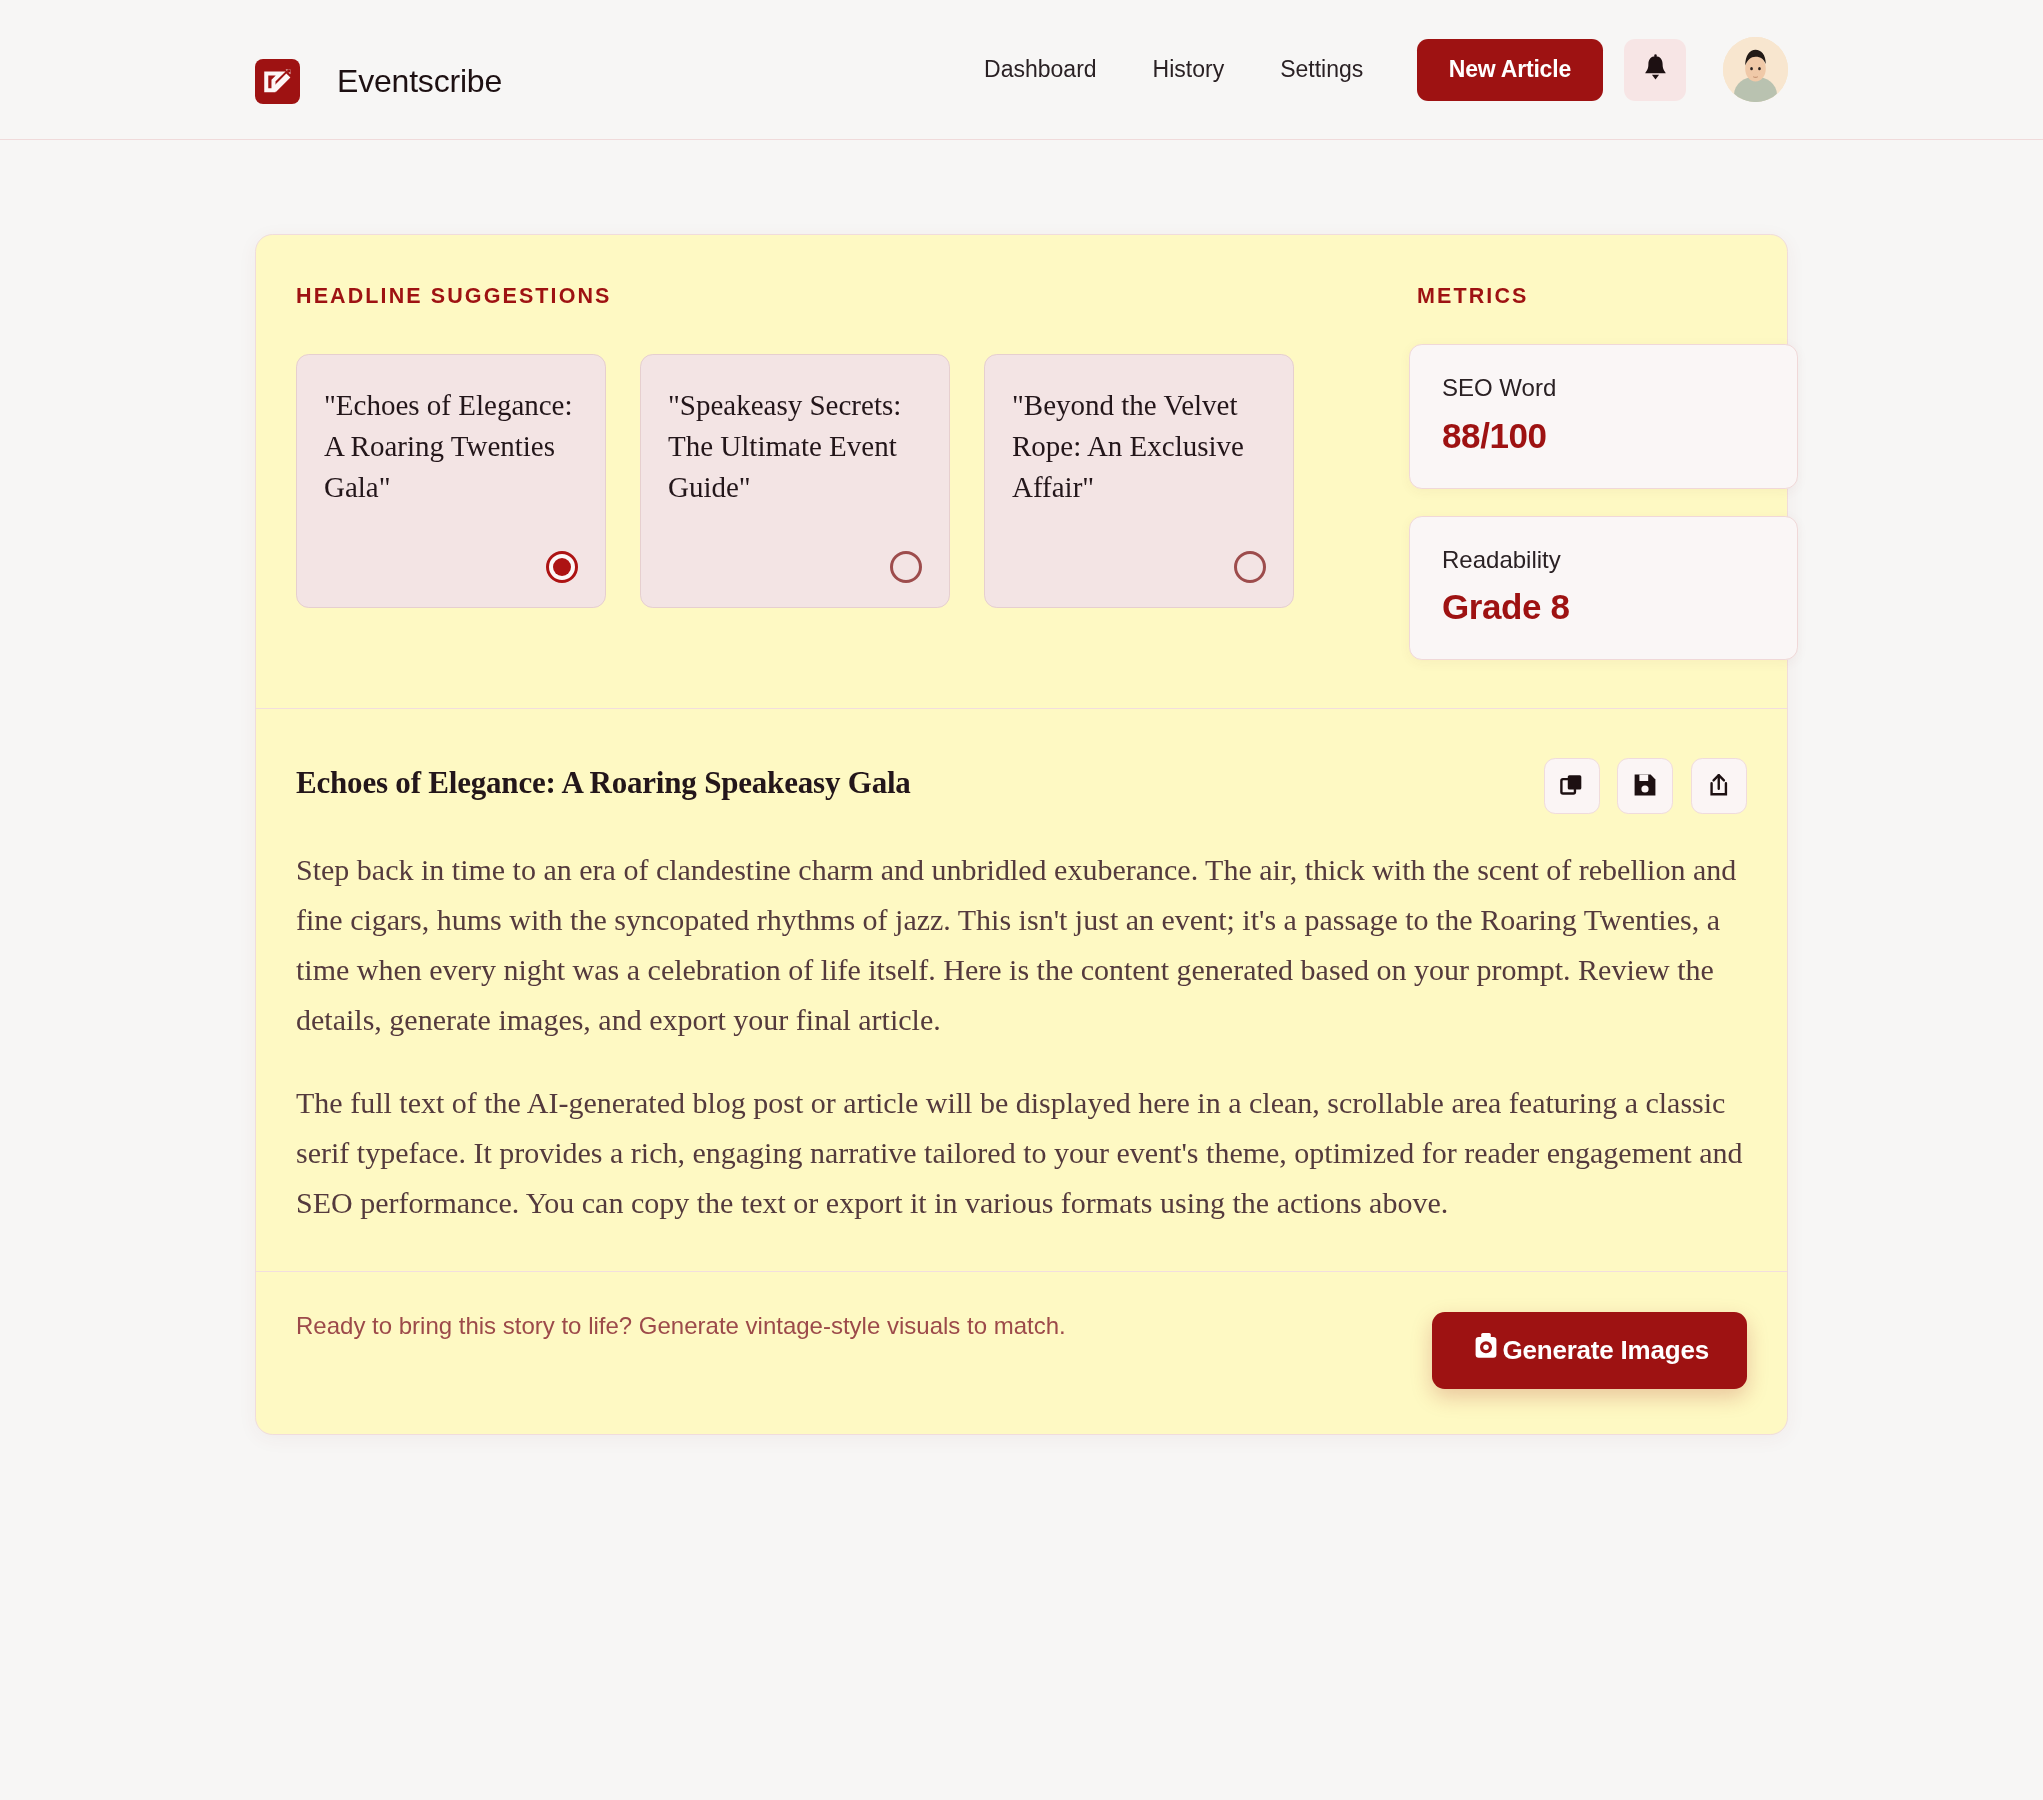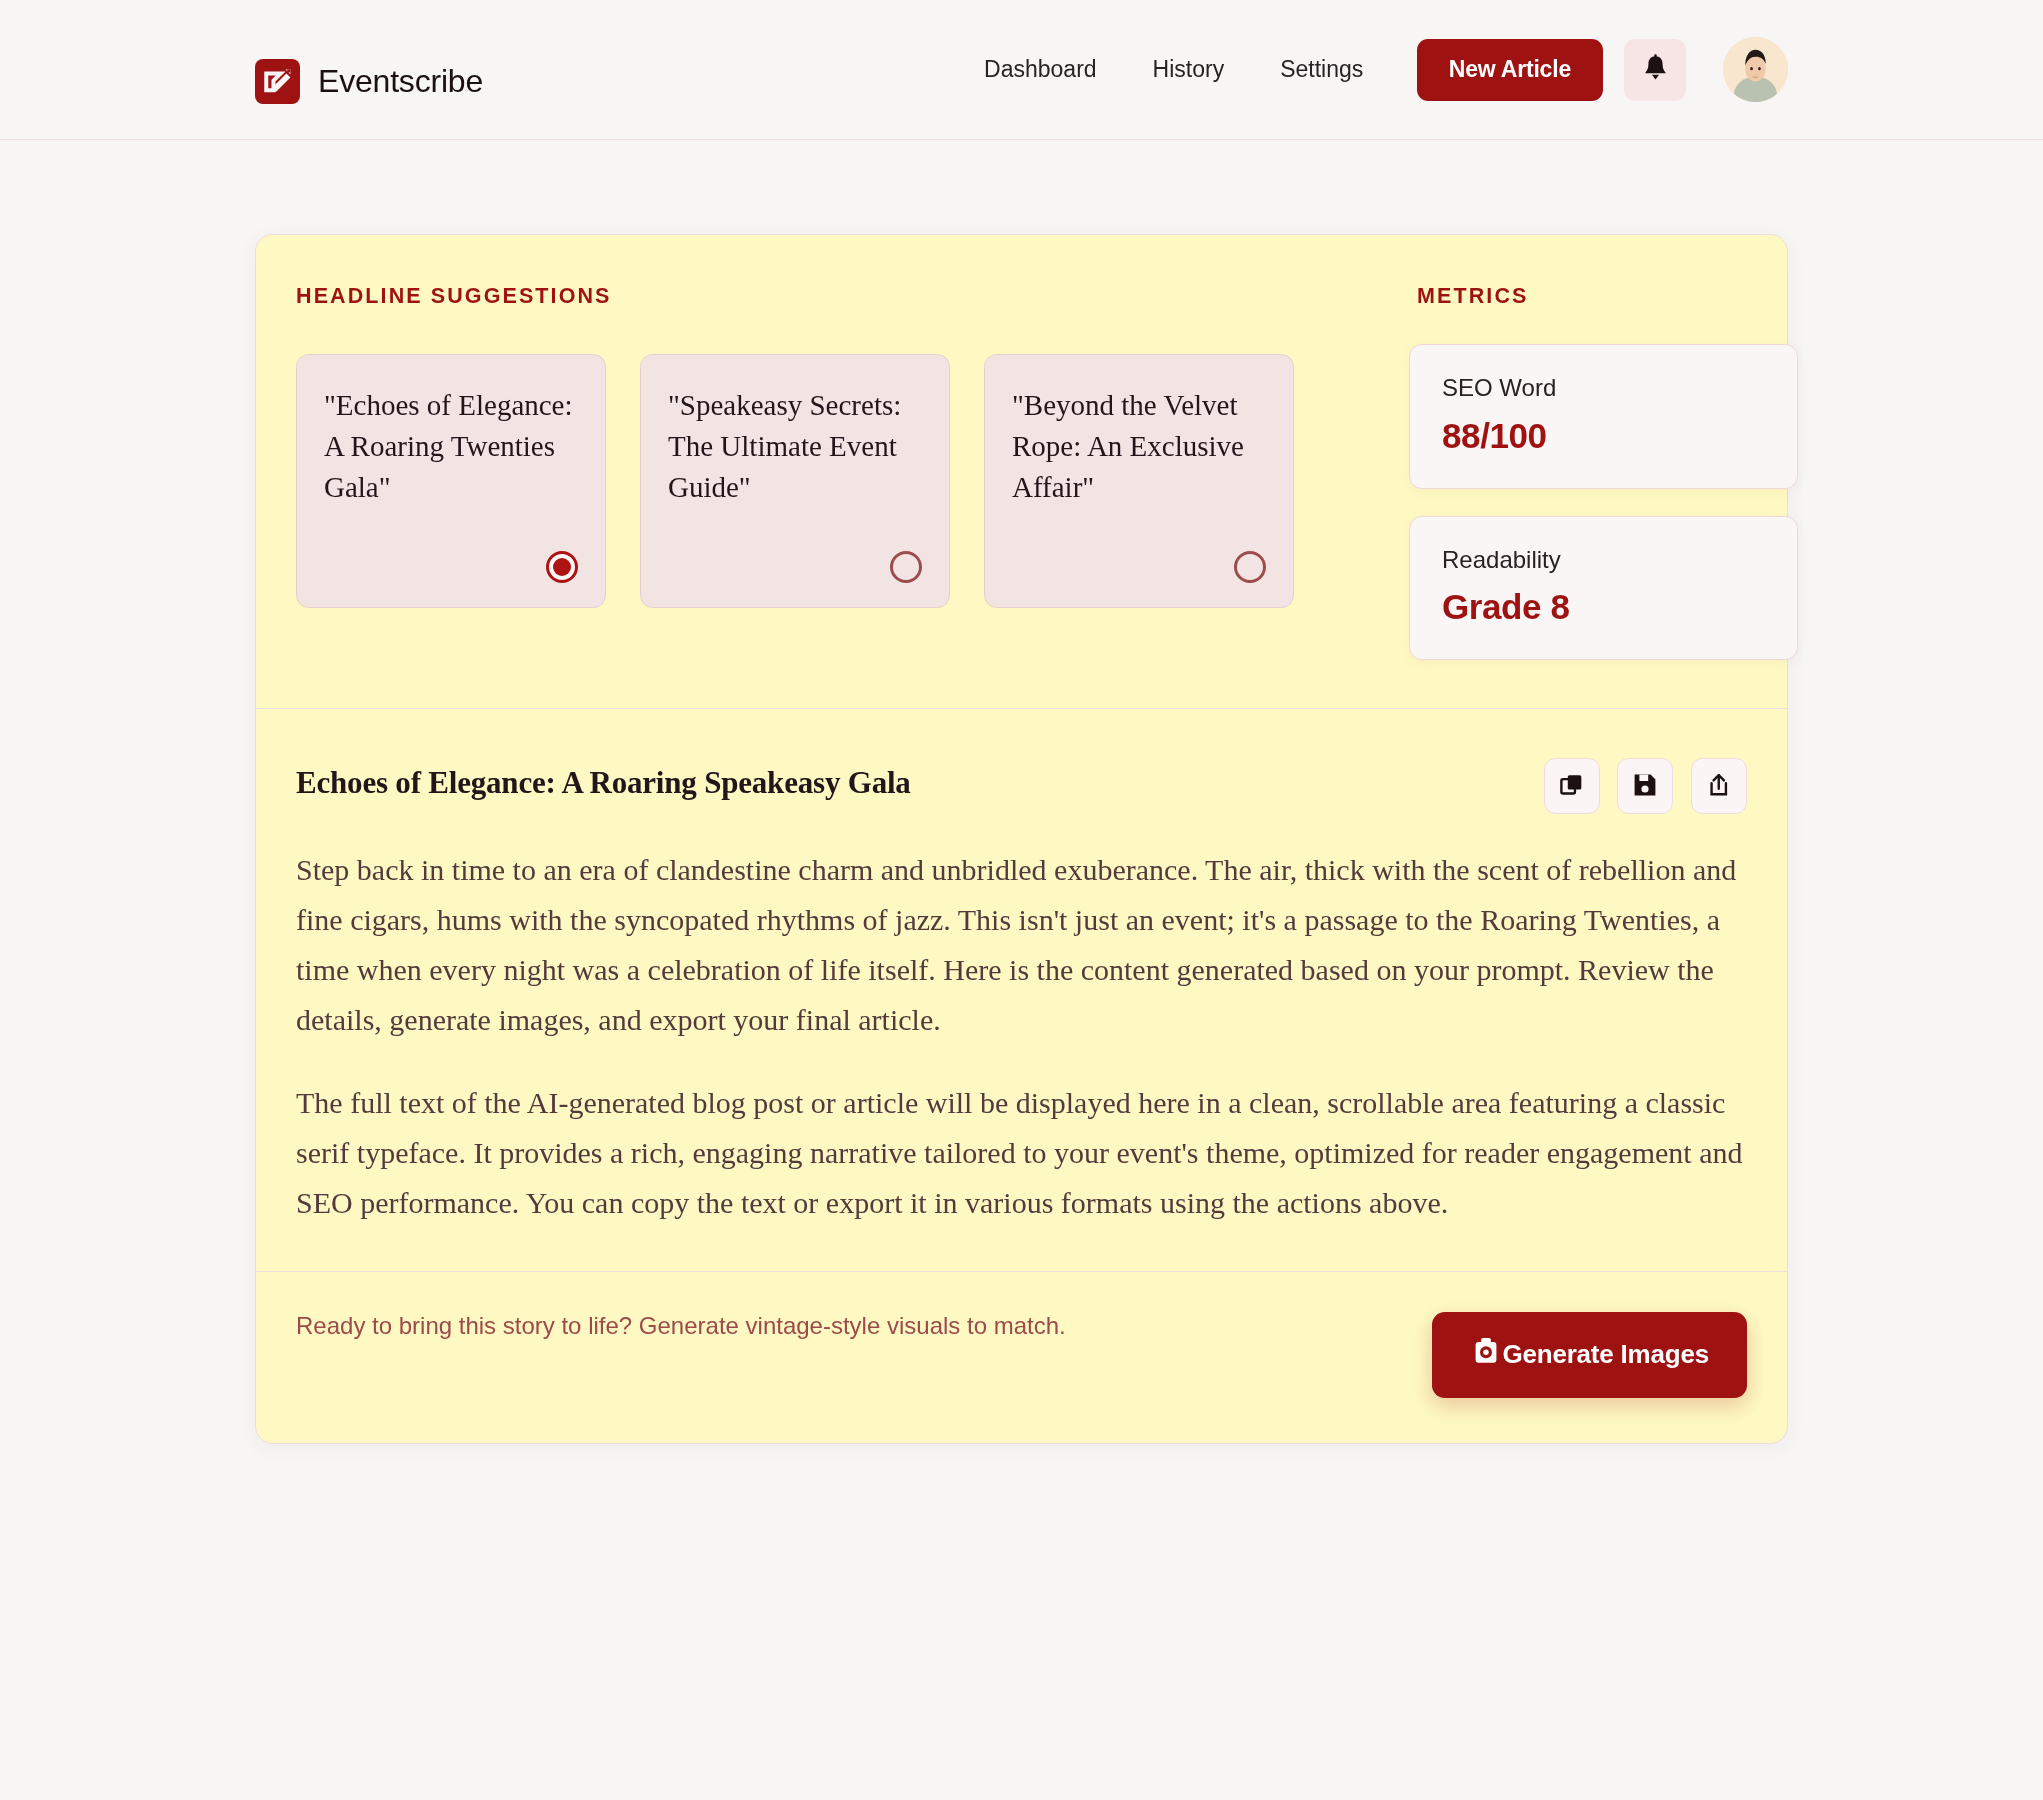--- a/index.html
+++ b/index.html
@@ -14,21 +14,21 @@
 
   
   .topbar {
     height: 140px;
     padding: 0 255px;
     display: flex;
     align-items: center;
     justify-content: space-between;
     border-bottom: 1.6px solid #f0dada;
   }
-  .brand { display: flex; align-items: center; gap: 18px; margin-top: 24px; }
+  .brand { display: flex; align-items: center; gap: 37px; margin-top: 24px; }
   .logo-mark {
     width: 45px; height: 45px;
     background: #9e1212;
     border-radius: 8px;
     position: relative;
     flex: none;
   }
   .logo-mark svg { position: absolute; inset: 0; width: 45px; height: 45px; }
   .brand-name {
     font-size: 32px;
@@ -241,21 +241,21 @@
   }
   .footer-note {
     font-size: 24px;
     color: #9c4a4a;
   }
   .btn-generate {
     background: #9e1212;
     color: #fff;
     border: none;
     border-radius: 12.8px;
-    height: 86px;
+    height: 77px;
     padding: 0 38px;
     display: flex;
     align-items: center;
     font-size: 26px;
     font-weight: bold;
     font-family: "Liberation Sans", sans-serif;
     letter-spacing: -0.2px;
     cursor: pointer;
     box-shadow: 0 8px 21px rgba(158,18,18,0.22);
   }

